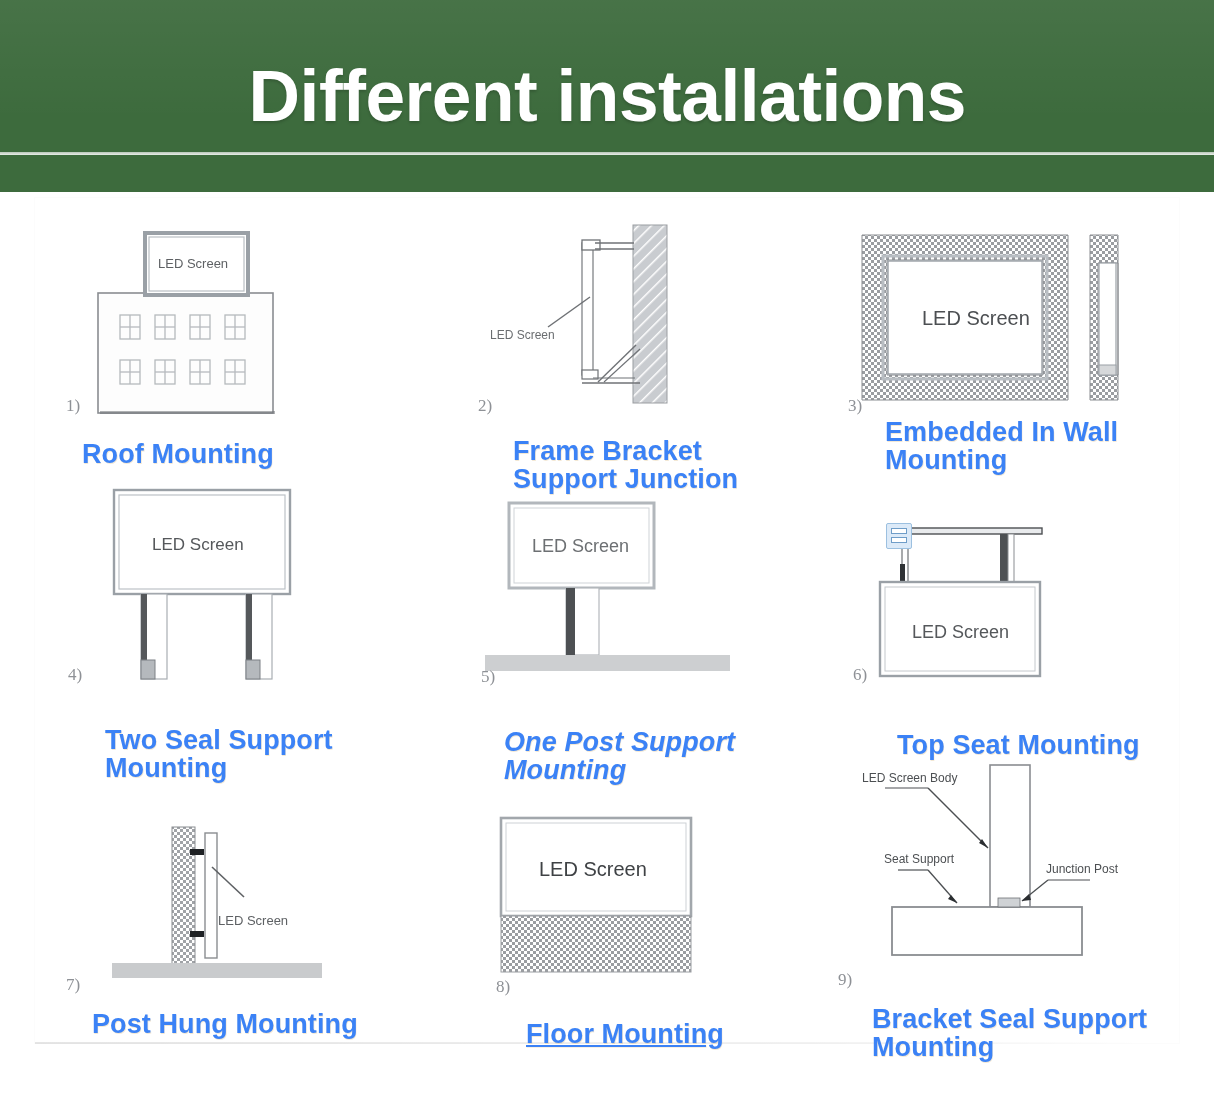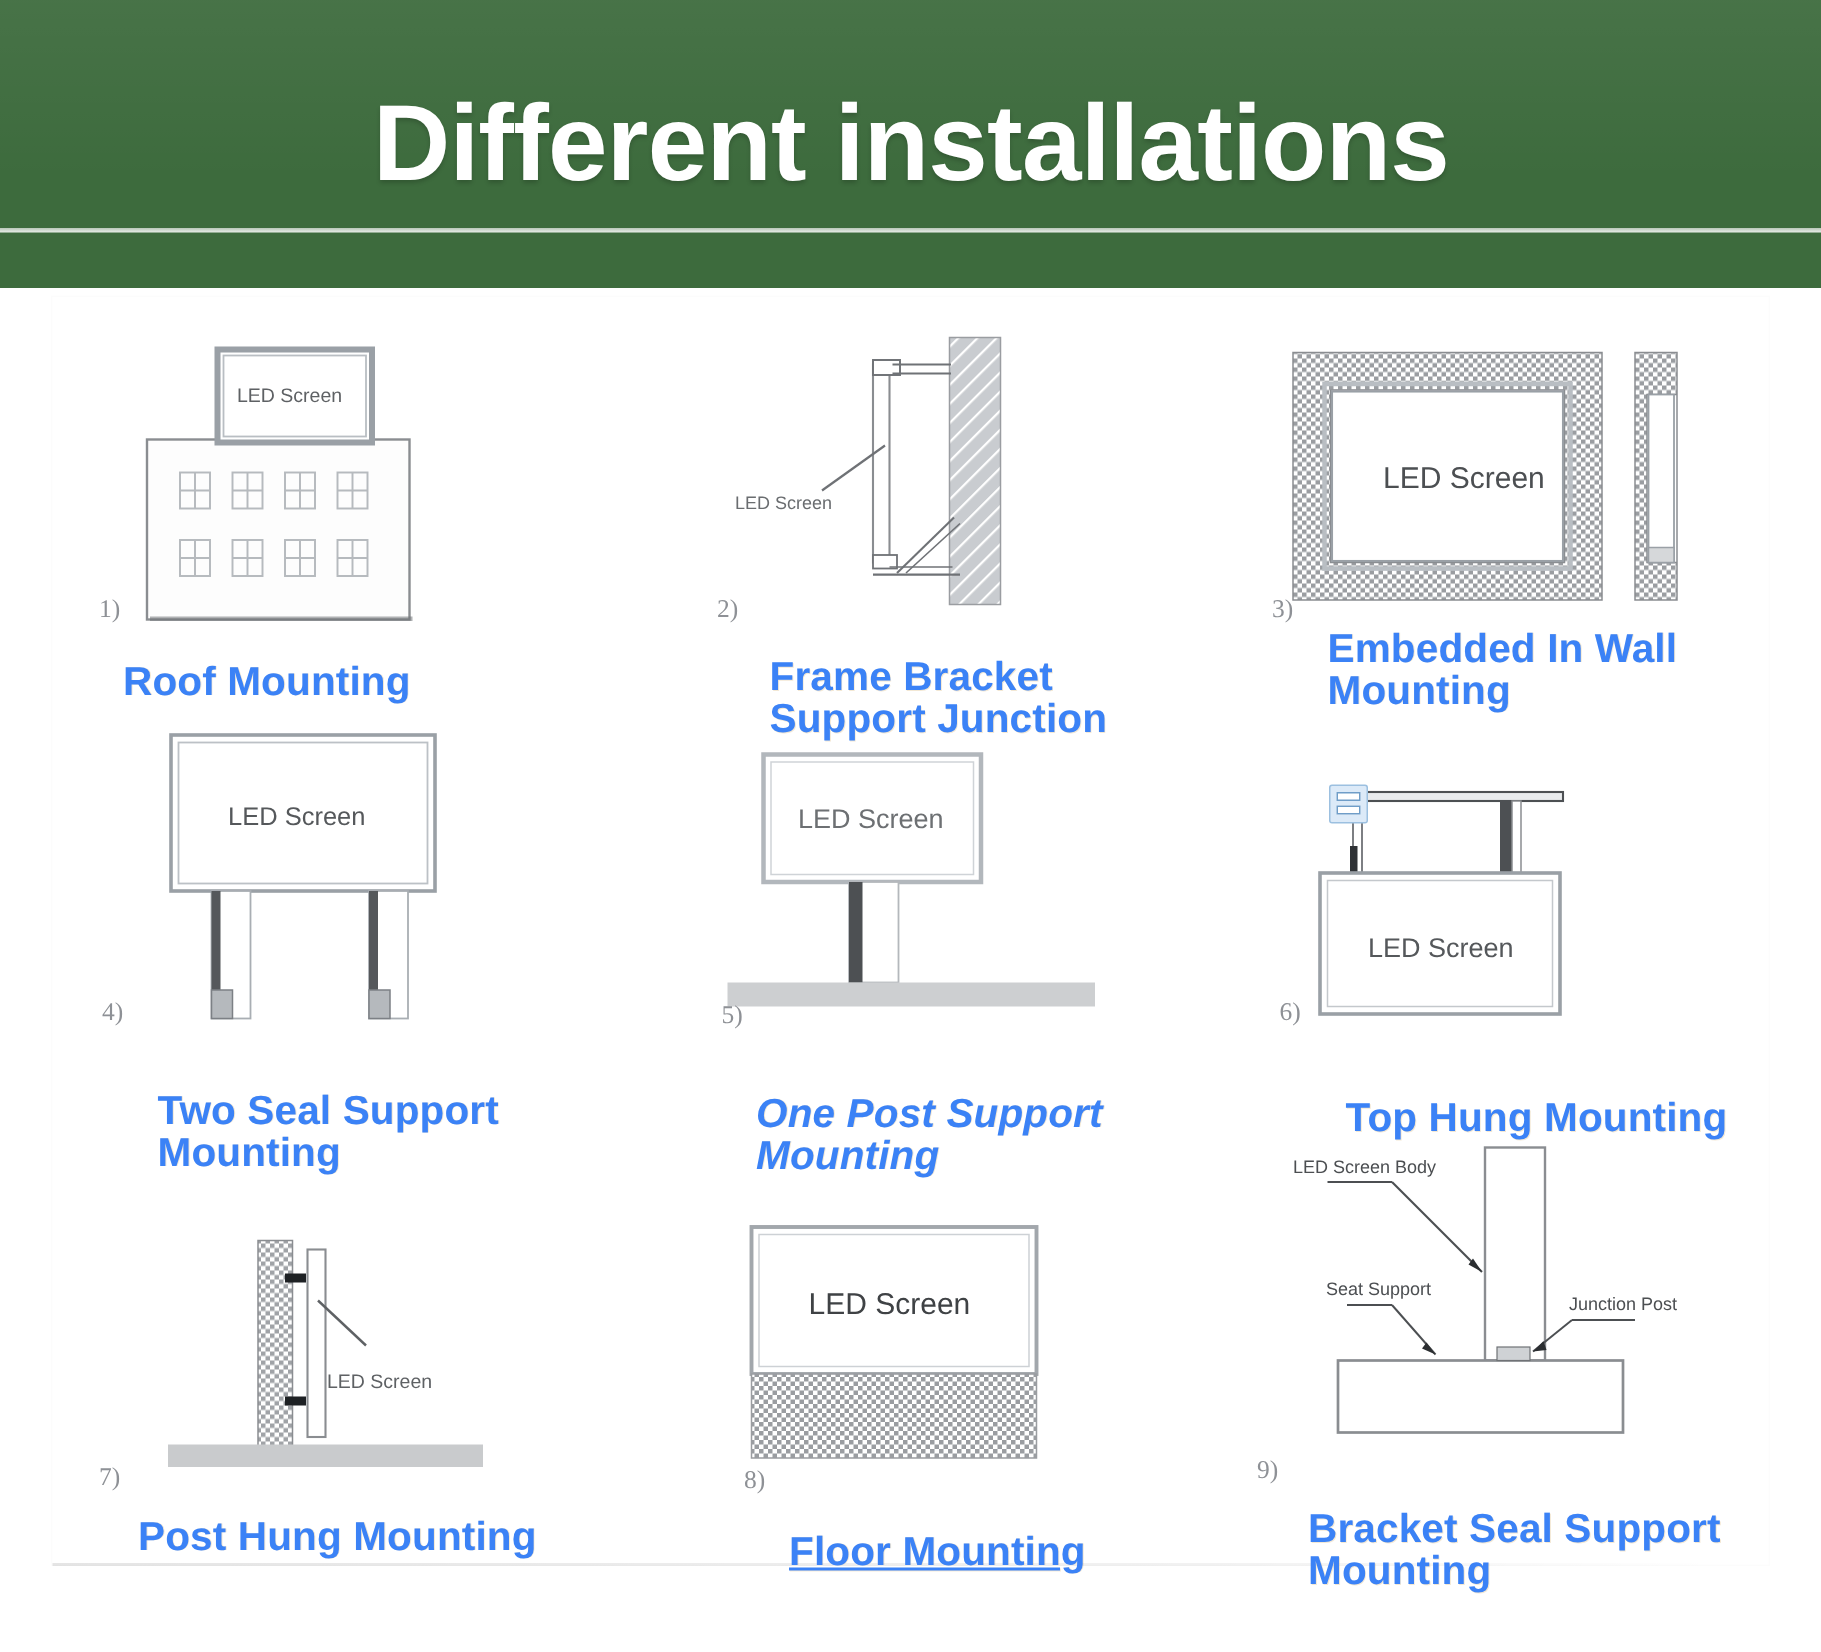--- a/index.html
+++ b/index.html
@@ -301,21 +301,21 @@
     <rect x="30" y="72" width="160" height="94" fill="#ffffff" stroke="#9aa0a6" stroke-width="2.4"></rect>
     <rect x="35" y="77" width="150" height="84" fill="#ffffff" stroke="#c4c8cc" stroke-width="1"></rect>
     <text x="62" y="128" font-family="'Liberation Sans',sans-serif" font-size="18" fill="#55585b">LED Screen</text>
   </svg>
 </div>
 <div id="broken-img-icon">
     <i class="a"></i>
     <i class="b"></i>
   </div>
 <div class="fig-index" id="idx-6">6)</div>
-<div class="fig-caption" id="cap-6">Top Hung Mounting</div>
+<div class="fig-caption" id="cap-6">Top Seat Mounting</div>
 
 <div class="fig" id="fig-7">
   <svg class="fig-canvas" width="370" height="190" viewBox="0 0 370 190">
     <defs>
       <pattern id="dotWall7" width="6" height="6" patternUnits="userSpaceOnUse">
         <rect width="6" height="6" fill="#ffffff"></rect>
         <rect x="0" y="0" width="3" height="3" fill="#a0a3a7"></rect>
         <rect x="3" y="3" width="3" height="3" fill="#a0a3a7"></rect>
       </pattern>
     </defs>

